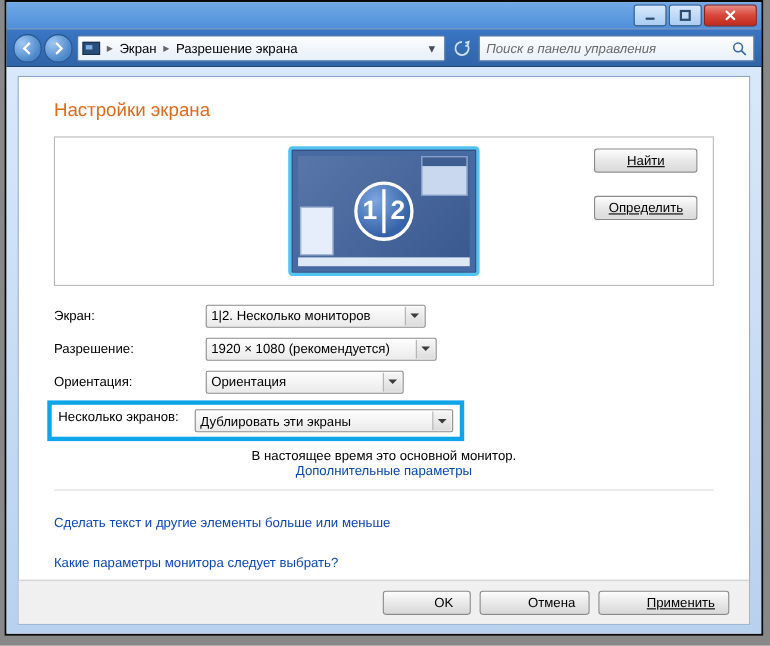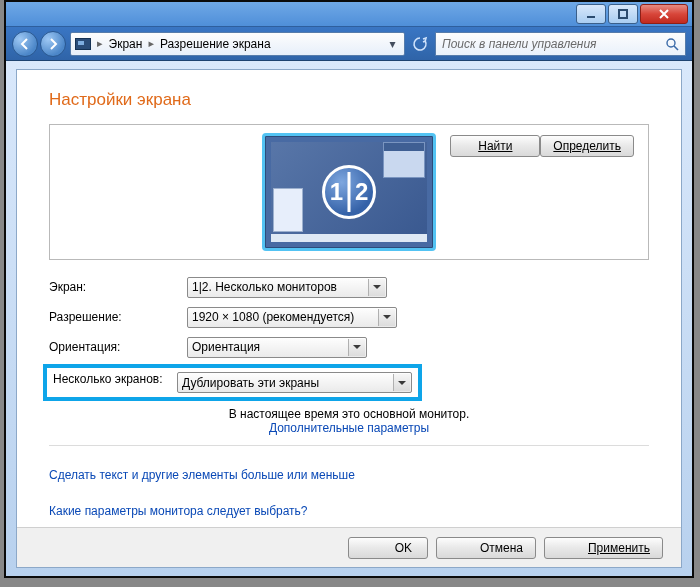--- a/index.html
+++ b/index.html
@@ -163,21 +163,21 @@
   }
   .preview-monitor .circle .split {
     position:absolute; left:50%; top:4px; bottom:4px; width:3px; background:#fff; transform:translateX(-50%);
   }
   .preview-monitor .circle span { position:relative; z-index:2; }
   .preview-monitor .circle .n1 { margin-right:6px; }
   .preview-monitor .circle .n2 { margin-left:6px; }
 
   .side-buttons {
     position:absolute; right:14px; top:10px;
-    display:flex; flex-direction:row; gap:0;
+    display:flex; flex-direction:column; gap:21px;
   }
   .w7-btn {
     min-width:90px; height:22px;
     background: linear-gradient(to bottom,#fdfdfd 0%,#e8e8e8 50%,#d9d9d9 100%);
     border:1px solid #8a8a8a; border-radius:3px;
     font-size:12px; color:#000;
     display:flex; align-items:center; justify-content:center;
     padding:0 12px;
   }
   .w7-btn.underline { text-decoration: underline; }

